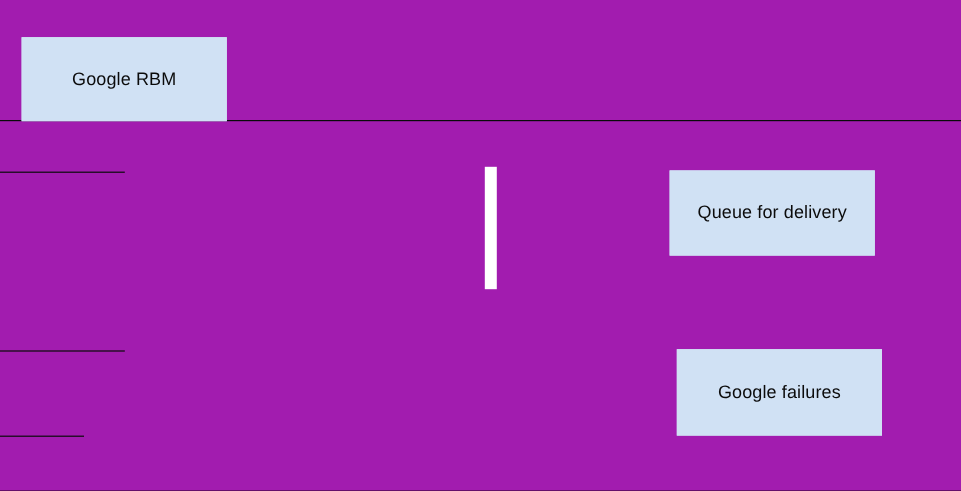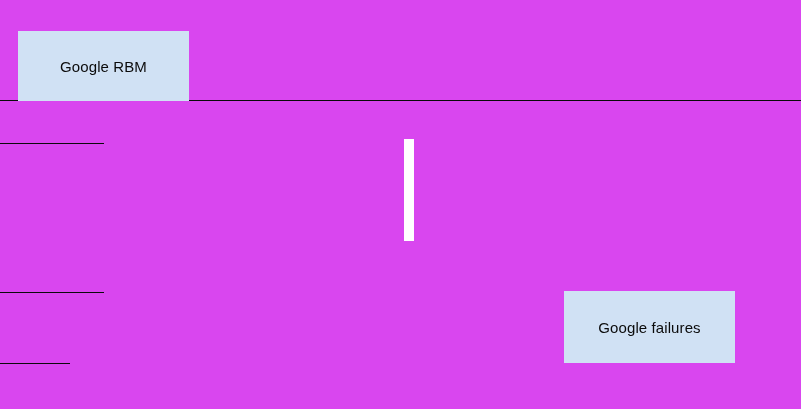--- a/index.html
+++ b/index.html
@@ -8,21 +8,21 @@
     padding: 0;
     background: #000000;
   }
   body {
     font-family: "Liberation Sans", "DejaVu Sans", sans-serif;
   }
   #canvas {
     position: relative;
     width: 801px;
     height: 409px;
-    background: #d946ef;
+    background: #a21caf;
     overflow: hidden;
   }
 
   
   .faint-rule {
     position: absolute;
     height: 1px;
     background: #0a0a0a;
     pointer-events: none;
   }
@@ -59,20 +59,23 @@
   <div class="faint-rule" style="left:0px; top:100px; width:801px;"></div>
   <div class="faint-rule" style="left:0px; top:143px; width:104px;"></div>
   <div class="faint-rule" style="left:0px; top:292px; width:104px;"></div>
   <div class="faint-rule" style="left:0px; top:363px; width:70px;"></div>
 
   <div class="node" style="left:18px; top:31px; width:171px; height:70px;">
     <span>Google RBM</span>
   </div>
 
 
+  <div class="node" style="left:558px; top:142px; width:171px; height:71px;">
+    <span>Queue for delivery</span>
+  </div>
 
   <div class="node" style="left:564px; top:291px; width:171px; height:72px;">
     <span>Google failures</span>
   </div>
 
   <div class="connector-sliver" style="left:404px; top:139px; width:10px; height:102px;"></div>
 
 </div>
 
 </body></html>

